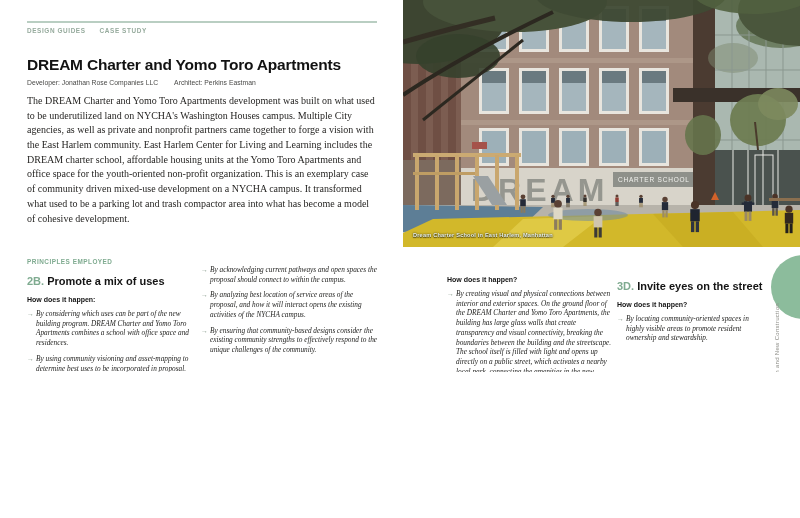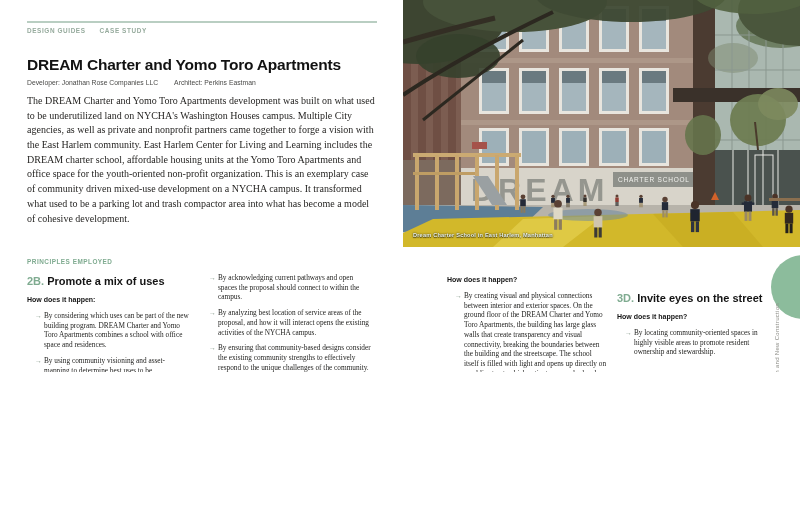--- a/index.html
+++ b/index.html
@@ -12,38 +12,38 @@
   .eyebrow{position:absolute;left:27px;top:27px;font-size:6.4px;font-weight:700;
     letter-spacing:.6px;color:#96ab9d;display:flex;gap:14px;}
   .doc-title{position:absolute;left:27px;top:56px;font-size:15.5px;font-weight:700;color:#121212;letter-spacing:-.2px;}
   .byline{position:absolute;left:27px;top:79px;font-size:6.8px;color:#4a4a48;display:flex;gap:16px;}
   .intro{position:absolute;left:27px;top:94px;width:350px;font-family:"Liberation Serif",serif;
     font-size:10px;line-height:1.47;color:#201f1d;}
   .principles{font-size:6.4px;font-weight:700;letter-spacing:.5px;color:#7fab90;margin:0 0 10px 0;}
   .sec-head{font-size:11px;font-weight:700;color:#141414;margin:0 0 9px 0;}
   .sec-num{color:#7fab90;margin-right:3px;}
   .question{font-size:7px;font-weight:700;color:#141414;margin:0 0 6px 0;}
-  .bullets{list-style:none;margin:8px;padding:0;}
+  .bullets{list-style:none;margin:0;padding:0;font-style:italic;}
   .bullet{display:flex;margin-bottom:6px;}
   .arr{flex:0 0 9px;font-size:7px;color:#8fa193;line-height:1.35;}
   .btext{flex:1;font-family:"Liberation Serif",serif;font-size:7.3px;line-height:1.33;color:#242422;}
   .colA{position:absolute;left:27px;top:258px;width:170px;}
   .colB{position:absolute;left:201px;top:265px;width:180px;}
   .footer{position:absolute;top:494px;font-size:6.8px;display:flex;gap:10px;align-items:baseline;}
   .footer .pno{font-weight:700;color:#222;}
   .footer .book{color:#8a8a86;font-size:6.4px;}
   .footer-left{left:27px;}
   .footer-right{left:751px;}
   
   .photo{position:absolute;left:403px;top:0;width:397px;height:247px;overflow:hidden;}
   .photo svg{display:block;}
   .caption{position:absolute;left:413px;top:232px;font-size:5.6px;color:#eaf2e8;
     text-shadow:0 0 2px rgba(0,0,0,.85),0 1px 1px rgba(0,0,0,.6);letter-spacing:.2px;font-weight:700;}
   .sec-2d{position:absolute;left:447px;top:276px;width:168px;}
-  .sec-3d{position:absolute;left:617px;top:292px;width:150px;}
+  .sec-3d{position:absolute;left:617px;top:280px;width:150px;}
   .green-circle{position:absolute;left:771px;top:255px;width:64px;height:64px;border-radius:50%;background:#8cbc9c;}
   .vtext{position:absolute;left:777px;top:388px;transform:translate(-50%,-50%) rotate(-90deg);
     white-space:nowrap;font-size:6px;color:#8b8b85;letter-spacing:.3px;}
 </style>
 </head>
 <body>
 
 <div id="spread">
 
   <div class="rule-top"></div>

